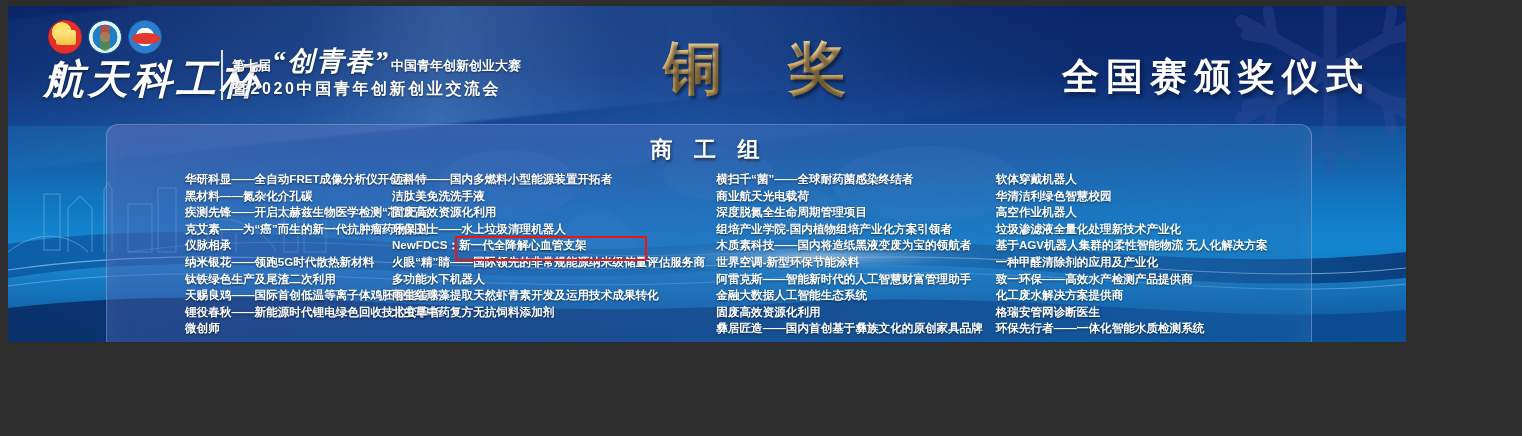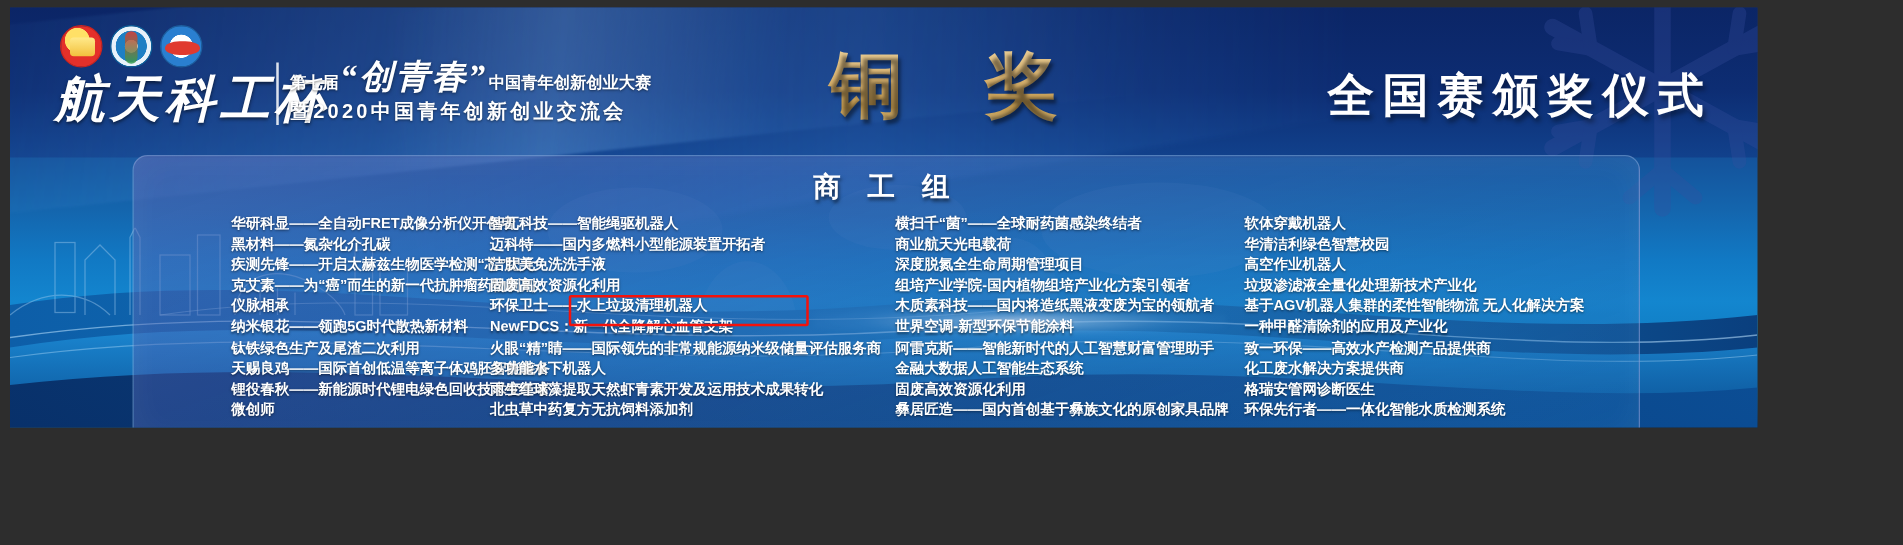--- a/index.html
+++ b/index.html
@@ -293,21 +293,20 @@
           <div class="entry">克艾素——为“癌”而生的新一代抗肿瘤药物制剂</div>
           <div class="entry">仪脉相承</div>
           <div class="entry">纳米银花——领跑5G时代散热新材料</div>
           <div class="entry">钛铁绿色生产及尾渣二次利用</div>
           <div class="entry">天赐良鸡——国际首创低温等离子体鸡胚智能装备</div>
           <div class="entry">锂役春秋——新能源时代锂电绿色回收技术变革者</div>
           <div class="entry">微创师</div>
         </div>
 
         <div class="col col-2">
-          <div class="entry">智兀科技——智能绳驱机器人</div>
           <div class="entry">迈科特——国内多燃料小型能源装置开拓者</div>
           <div class="entry">洁肽美免洗洗手液</div>
           <div class="entry">固废高效资源化利用</div>
           <div class="entry">环保卫士——水上垃圾清理机器人</div>
           <div class="entry">NewFDCS：新一代全降解心血管支架</div>
           <div class="entry">火眼“精”睛——国际领先的非常规能源纳米级储量评估服务商</div>
           <div class="entry">多功能水下机器人</div>
           <div class="entry">雨生红球藻提取天然虾青素开发及运用技术成果转化</div>
           <div class="entry">北虫草中药复方无抗饲料添加剂</div>
         </div>

